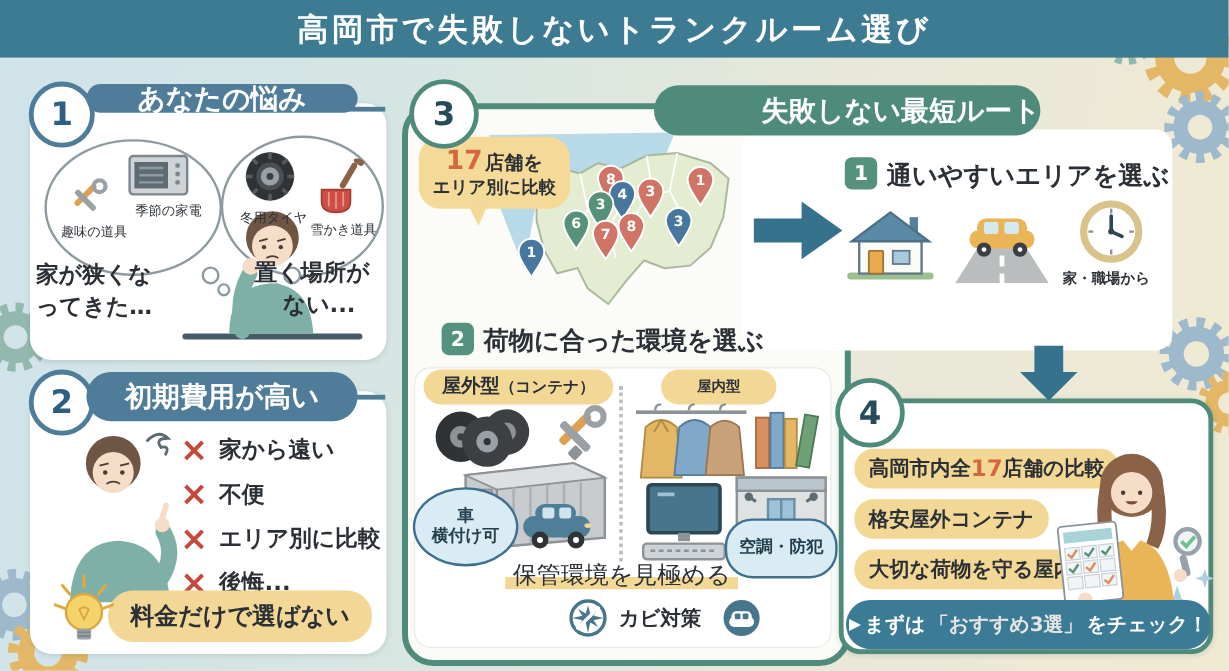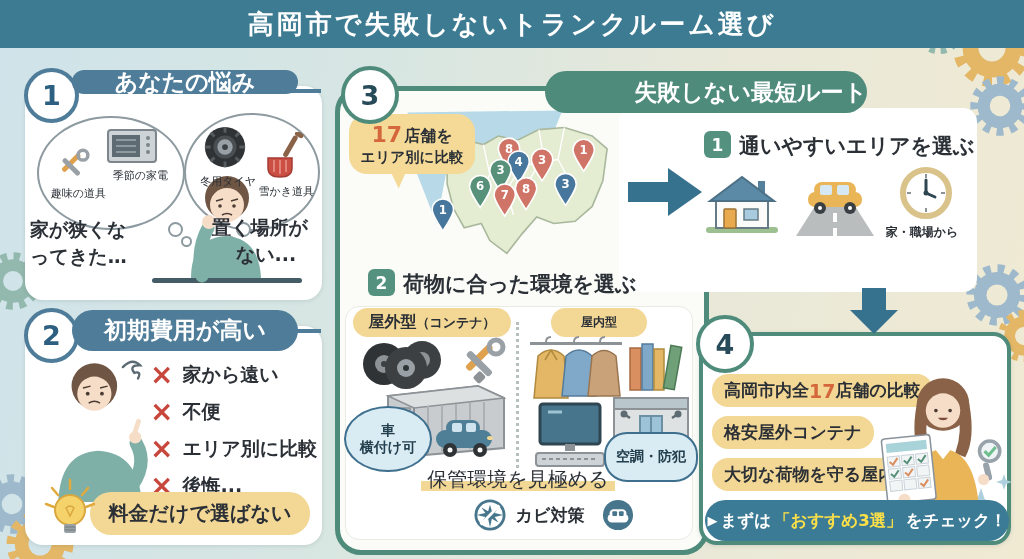--- a/index.html
+++ b/index.html
@@ -43,21 +43,21 @@
     font-size:14px;font-weight:bold;line-height:1.25;z-index:4;text-align:center;
     background:#d9ebf3;border:2.5px solid #3e6f8e;color:#24404e;}
   .highlighted{background:linear-gradient(transparent 58%,#f3d795 58%);font-size:20px;font-weight:normal;padding:0 6px;}
   .pointsrow{display:flex;align-items:center;justify-content:center;gap:10px;z-index:3;}
   .pointlabel{font-size:17px;font-weight:bold;white-space:nowrap;}
   .caption{font-size:12px;font-weight:bold;text-align:center;line-height:1.45;z-index:3;}
   .banner{background:#3c7b95;border-radius:21px;display:flex;align-items:center;justify-content:center;
     gap:3px;color:#fff;font-weight:bold;z-index:4;white-space:nowrap;}
   .banner .arrowchar{font-size:13px;}
   .banner .txt{font-size:16.5px;}
-  .banner .hl{font-size:16.5px;color:#fde047;}
+  .banner .hl{font-size:16.5px;color:#e5e5e5;}
   .itemnum{color:#d4683c;font-size:19px;font-weight:bold;}
   svg{display:block;}
 </style>
 </head>
 <body>
 
 <svg width="0" height="0" style="position:absolute">
   <defs>
     <mask id="gear-hole">
       <rect width="100" height="100" fill="#fff"></rect>

